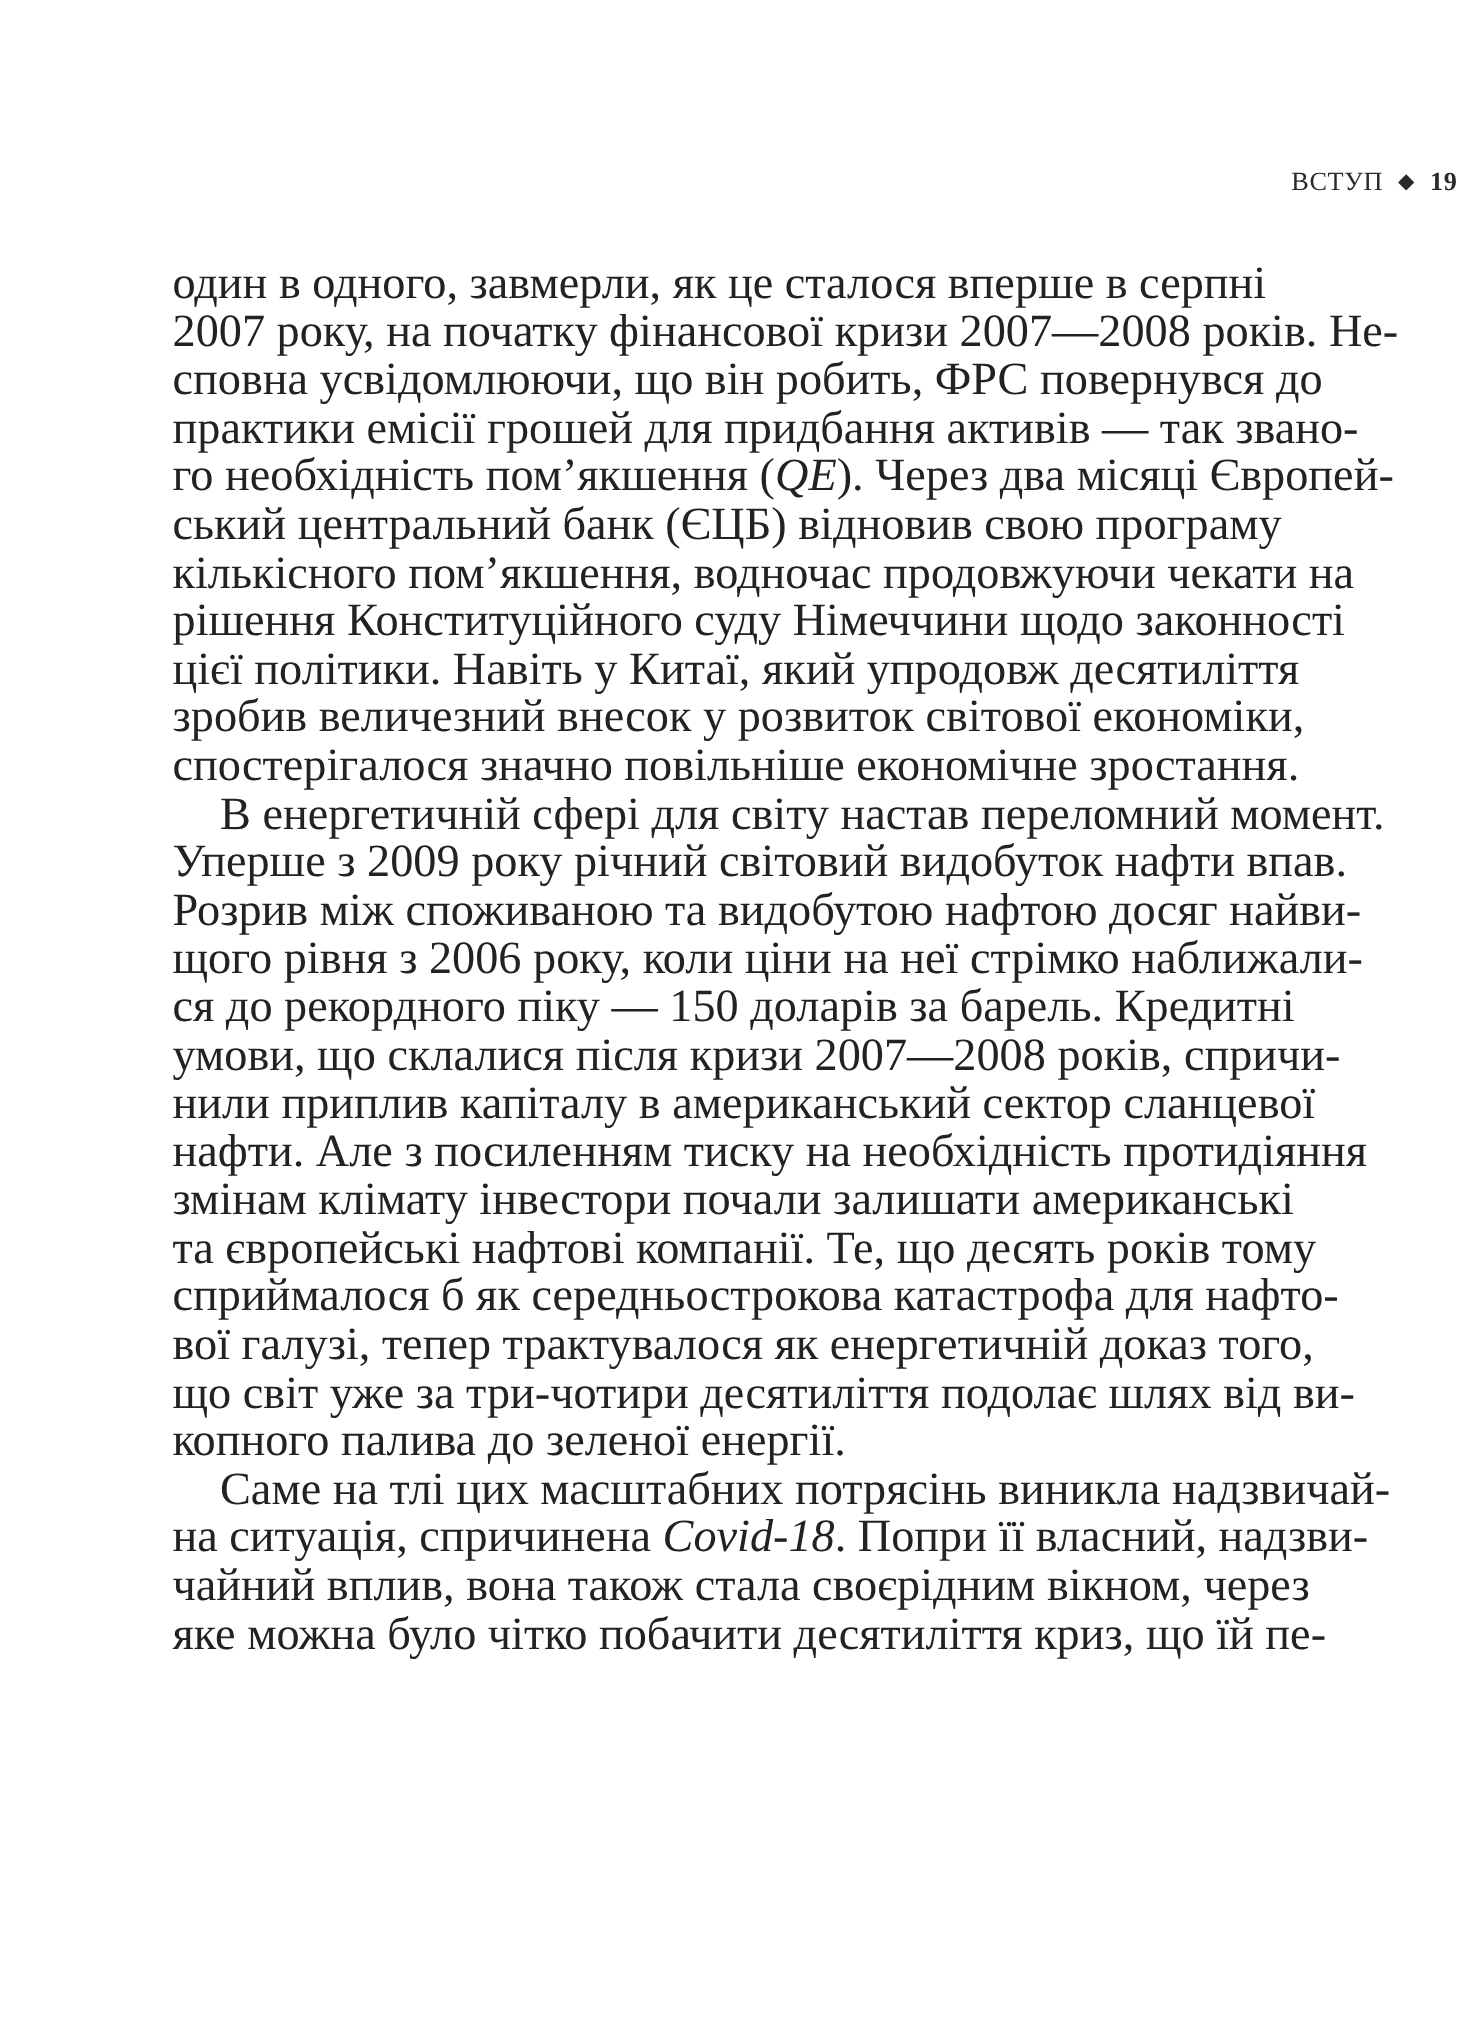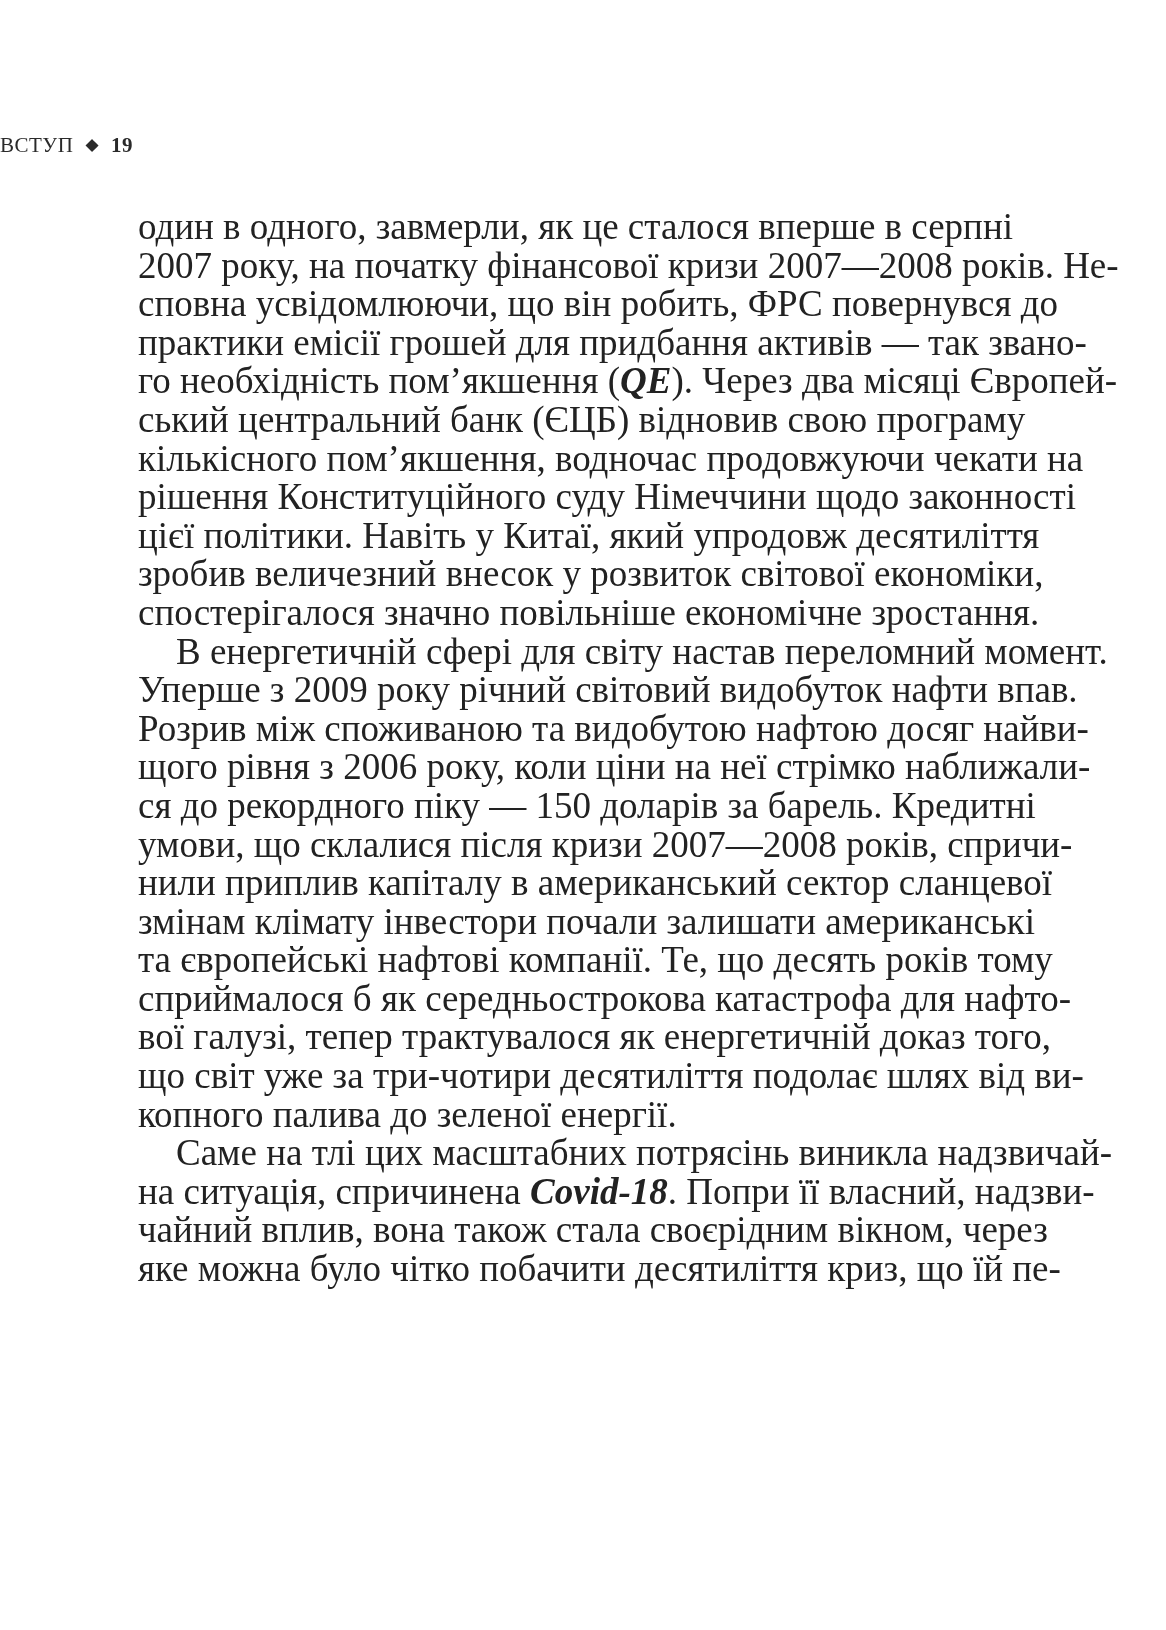--- a/index.html
+++ b/index.html
@@ -13,21 +13,21 @@
       position: relative;
       overflow: hidden;
       color: #222222;
       font-family: "Liberation Serif", "DejaVu Serif", serif;
     }
     .running-head {
       position: absolute;
       top: 133px;
       left: 0;
       width: 1166px;
-      text-align: left;
+      text-align: right;
       font-size: 21px;
       letter-spacing: 0.5px;
       color: #2a2a2a;
     }
     .running-head .diamond {
       display: inline-block;
       margin: 0 12px;
       font-size: 17px;
       position: relative;
       top: -2px;
@@ -50,21 +50,21 @@
       white-space: nowrap;
       height: 38.6px;
     }
     .line.last {
       text-align-last: left;
     }
     .line.indent {
       padding-left: 38px;
     }
     .line > span { white-space: pre; }
-    em { font-style: italic; font-weight: bold; }
+    em { font-style: italic; }
   </style>
 </head>
 <body>
 
 <header class="running-head">
   <span>ВСТУП</span><span class="diamond">◆</span><span class="page-num">19</span>
 </header>
 
 <main class="text-block">
 
@@ -79,20 +79,21 @@
   <span class="line"><span>цієї політики. Навіть у Китаї, який упродовж десятиліття</span></span>
   <span class="line"><span>зробив величезний внесок у розвиток світової економіки,</span></span>
   <span class="line"><span>спостерігалося значно повільніше економічне зростання.</span></span>
   <span class="line indent"><span>В енергетичній сфері для світу настав переломний момент.</span></span>
   <span class="line"><span>Уперше з 2009 року річний світовий видобуток нафти впав.</span></span>
   <span class="line"><span>Розрив між споживаною та видобутою нафтою досяг найви-</span></span>
   <span class="line"><span>щого рівня з 2006 року, коли ціни на неї стрімко наближали-</span></span>
   <span class="line"><span>ся до рекордного піку — 150 доларів за барель. Кредитні</span></span>
   <span class="line"><span>умови, що склалися після кризи 2007—2008 років, спричи-</span></span>
   <span class="line"><span>нили приплив капіталу в американський сектор сланцевої</span></span>
+  <span class="line"><span>нафти. Але з посиленням тиску на необхідність протидіяння</span></span>
   <span class="line"><span>змінам клімату інвестори почали залишати американські</span></span>
   <span class="line"><span>та європейські нафтові компанії. Те, що десять років тому</span></span>
   <span class="line"><span>сприймалося б як середньострокова катастрофа для нафто-</span></span>
   <span class="line"><span>вої галузі, тепер трактувалося як енергетичній доказ того,</span></span>
   <span class="line"><span>що світ уже за три-чотири десятиліття подолає шлях від ви-</span></span>
   <span class="line last"><span>копного палива до зеленої енергії.</span></span>
   <span class="line indent"><span>Саме на тлі цих масштабних потрясінь виникла надзвичай-</span></span>
   <span class="line"><span>на ситуація, спричинена </span><em>Covid-18</em><span>. Попри її власний, надзви-</span></span>
   <span class="line"><span>чайний вплив, вона також стала своєрідним вікном, через</span></span>
   <span class="line"><span>яке можна було чітко побачити десятиліття криз, що їй пе-</span></span>

